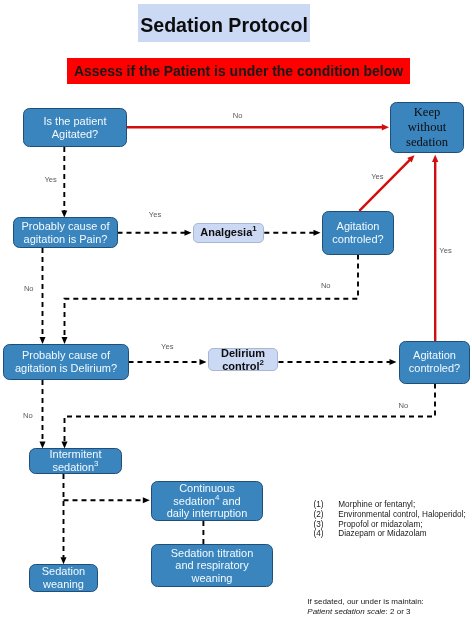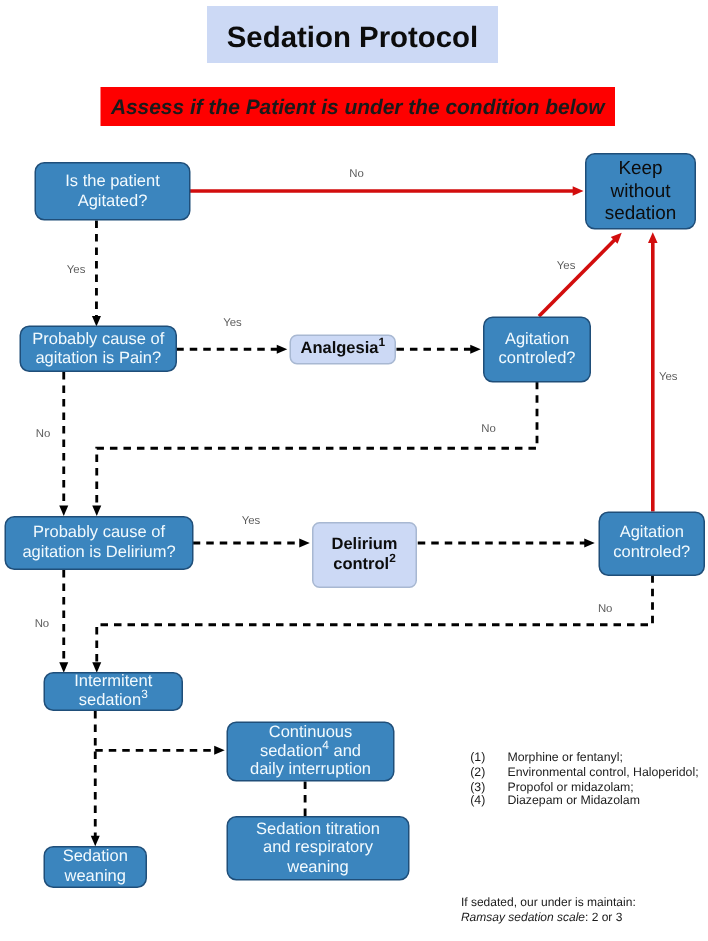--- a/index.html
+++ b/index.html
@@ -1,36 +1,36 @@
 <!DOCTYPE html>
 <html><head>
 <meta charset="utf-8">
 <title>Sedation Protocol</title>
 <style>
   html,body{margin:0;padding:0;}
   body{width:472px;height:627px;background:#ffffff;
        font-family:"Liberation Sans",sans-serif;overflow:hidden;position:relative;}
   #stage{position:absolute;left:0;top:0;width:472px;height:627px;background:#fff;}
 
-  .title-box{position:absolute;left:138px;top:4px;width:194px;height:38px;
+  .title-box{position:absolute;left:138px;top:4px;width:172px;height:38px;
              background:#ccd9f5;display:flex;align-items:center;justify-content:center;}
   .title-box .t{font-weight:bold;font-size:19.6px;color:#0c0c0c;position:relative;top:2px;}
 
   .red-banner{position:absolute;left:67px;top:58px;width:343px;height:26px;
               background:#fe0000;display:flex;align-items:center;justify-content:center;}
-  .red-banner .t{font-weight:bold;font-size:13.95px;color:#1a1a1a;font-style:italic;}
+  .red-banner .t{font-weight:bold;font-size:13.95px;color:#1a1a1a;}
 
   svg#edges{position:absolute;left:0;top:0;width:472px;height:627px;}
 
   .node{position:absolute;box-sizing:border-box;display:flex;align-items:center;
         justify-content:center;text-align:center;font-size:11px;line-height:12.6px;}
   .node .txt{display:block;width:100%;}
   .node.blue{border:1.2px solid #1f4e79;border-radius:6.5px;background:#3b85be;}
   .node.blue .txt{color:#f2fafe;}
-  .node.blue.dk .txt{color:#0d0d0d;}
+  .node.blue.dk .txt{color:#0d0d0d;font-family:Liberation Serif, serif;}
   .node.light{border:0.8px solid #a8b8d2;border-radius:5px;background:#ccd9f5;}
   .node.light .txt{color:#0d0d0d;font-weight:bold;}
   .node sup{font-size:0.72em;vertical-align:super;line-height:0;}
 
   .elbl{position:absolute;font-size:7.6px;line-height:8px;color:#5a5a5a;white-space:nowrap;}
 
   .notes{position:absolute;left:313.5px;top:500px;font-size:8.2px;color:#1a1a1a;}
   .notes .row{display:flex;line-height:9.75px;}
   .notes .n{width:24.8px;flex:none;}
   .goal{position:absolute;left:307.3px;top:597px;font-size:8px;color:#1a1a1a;line-height:9.5px;}
@@ -127,21 +127,21 @@
       </div>
       <div class="node light" id="n-analgesia" style="left: 193px; top: 222.5px; width: 71px; height: 20.5px;">
         <span class="txt">Analgesia<sup>1</sup></span>
       </div>
       <div class="node blue" id="n-agit1" style="left: 322px; top: 210.5px; width: 72px; height: 44px;">
         <span class="txt">Agitation<br>controled?</span>
       </div>
       <div class="node blue" id="n-delirium" style="left: 3px; top: 344px; width: 126px; height: 36px;">
         <span class="txt">Probably cause of<br>agitation is Delirium?</span>
       </div>
-      <div class="node light" id="n-delctrl" style="left: 208px; top: 348px; width: 70px; height: 44px;">
+      <div class="node light" id="n-delctrl" style="left: 208px; top: 348px; width: 70px; height: 23px;">
         <span class="txt">Delirium<br>control<sup>2</sup></span>
       </div>
       <div class="node blue" id="n-agit2" style="left: 399px; top: 340.5px; width: 71px; height: 43px;">
         <span class="txt">Agitation<br>controled?</span>
       </div>
       <div class="node blue" id="n-intermitent" style="left: 29px; top: 448px; width: 93px; height: 26px;">
         <span class="txt">Intermitent<br>sedation<sup>3</sup></span>
       </div>
       <div class="node blue" id="n-continuous" style="left: 151px; top: 481px; width: 112px; height: 40px;">
         <span class="txt">Continuous<br>sedation<sup>4</sup>  and<br>daily interruption</span>
@@ -168,21 +168,21 @@
         <span>Propofol or midazolam;</span>
       </div>
       <div class="row">
         <span class="n">(4)</span>
         <span>Diazepam or Midazolam</span>
       </div>
     </div>
 
   <div class="goal">
     <div class="g">If sedated, our under is maintain:</div>
-    <div class="g"><i>Ramsay sedation scale</i><span>: 2 or 3</span></div>
+    <div class="g"><i>Patient sedation scale</i><span>: 2 or 3</span></div>
   </div>
 
   <div id="label-layer">
       <span class="elbl" style="left: 232.8px; top: 112.2px;">No</span>
       <span class="elbl" style="left: 44.5px; top: 175.5px;">Yes</span>
       <span class="elbl" style="left: 148.8px; top: 211.2px;">Yes</span>
       <span class="elbl" style="left: 371.2px; top: 172.6px;">Yes</span>
       <span class="elbl" style="left: 439.3px; top: 246.8px;">Yes</span>
       <span class="elbl" style="left: 320.9px; top: 281.6px;">No</span>
       <span class="elbl" style="left: 23.9px; top: 285px;">No</span>

